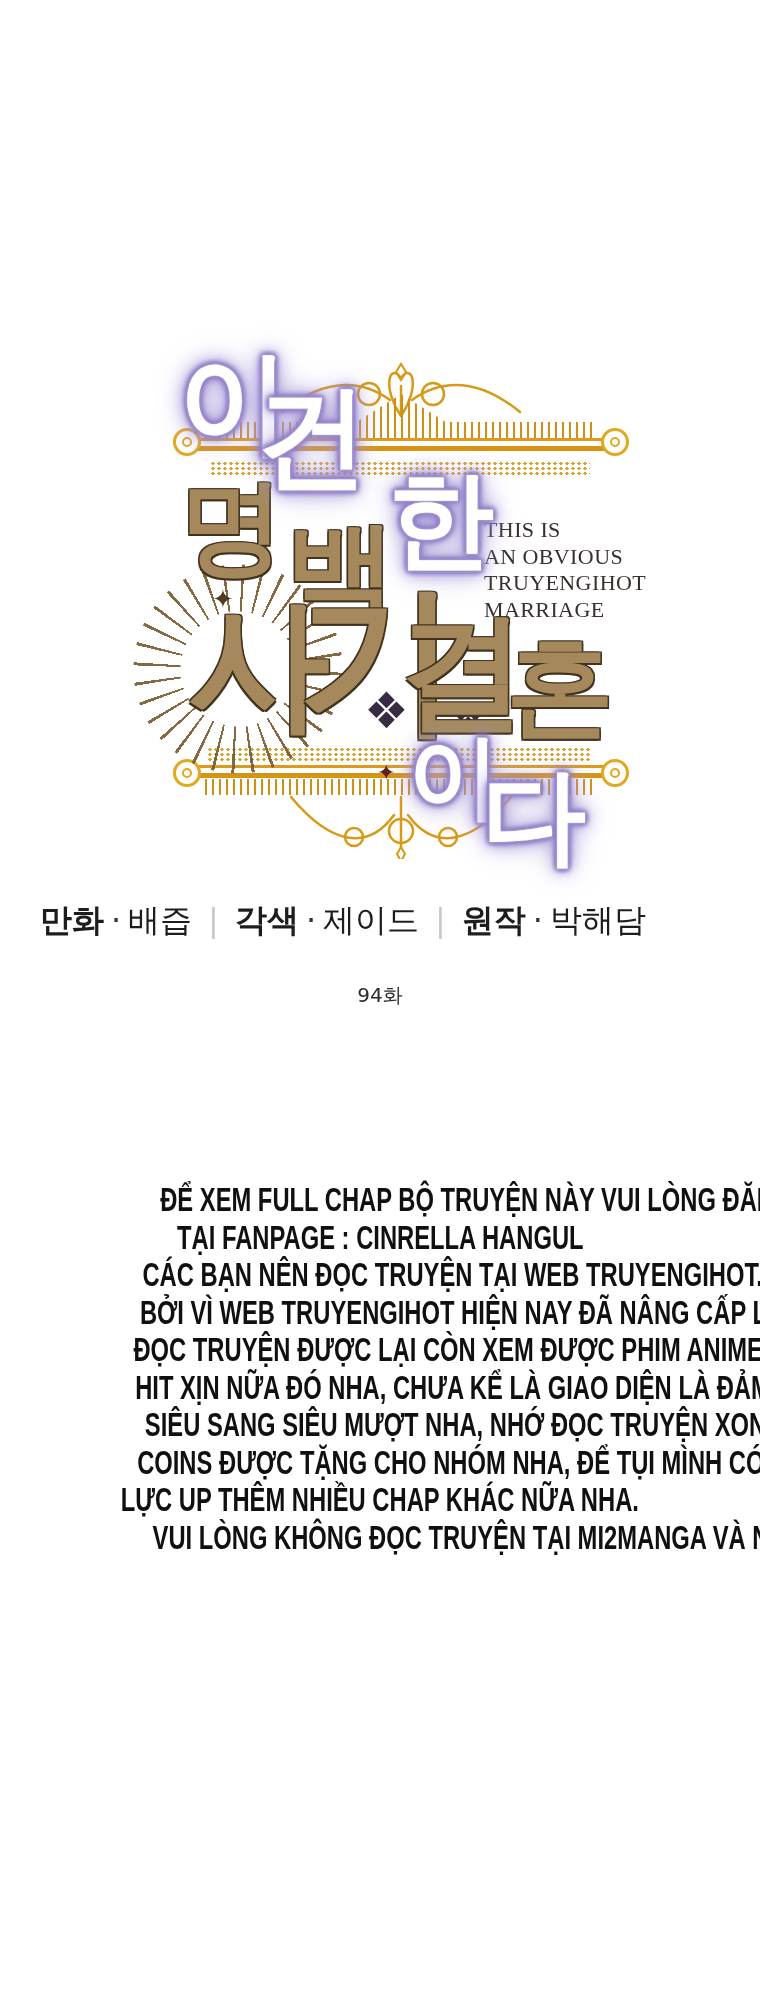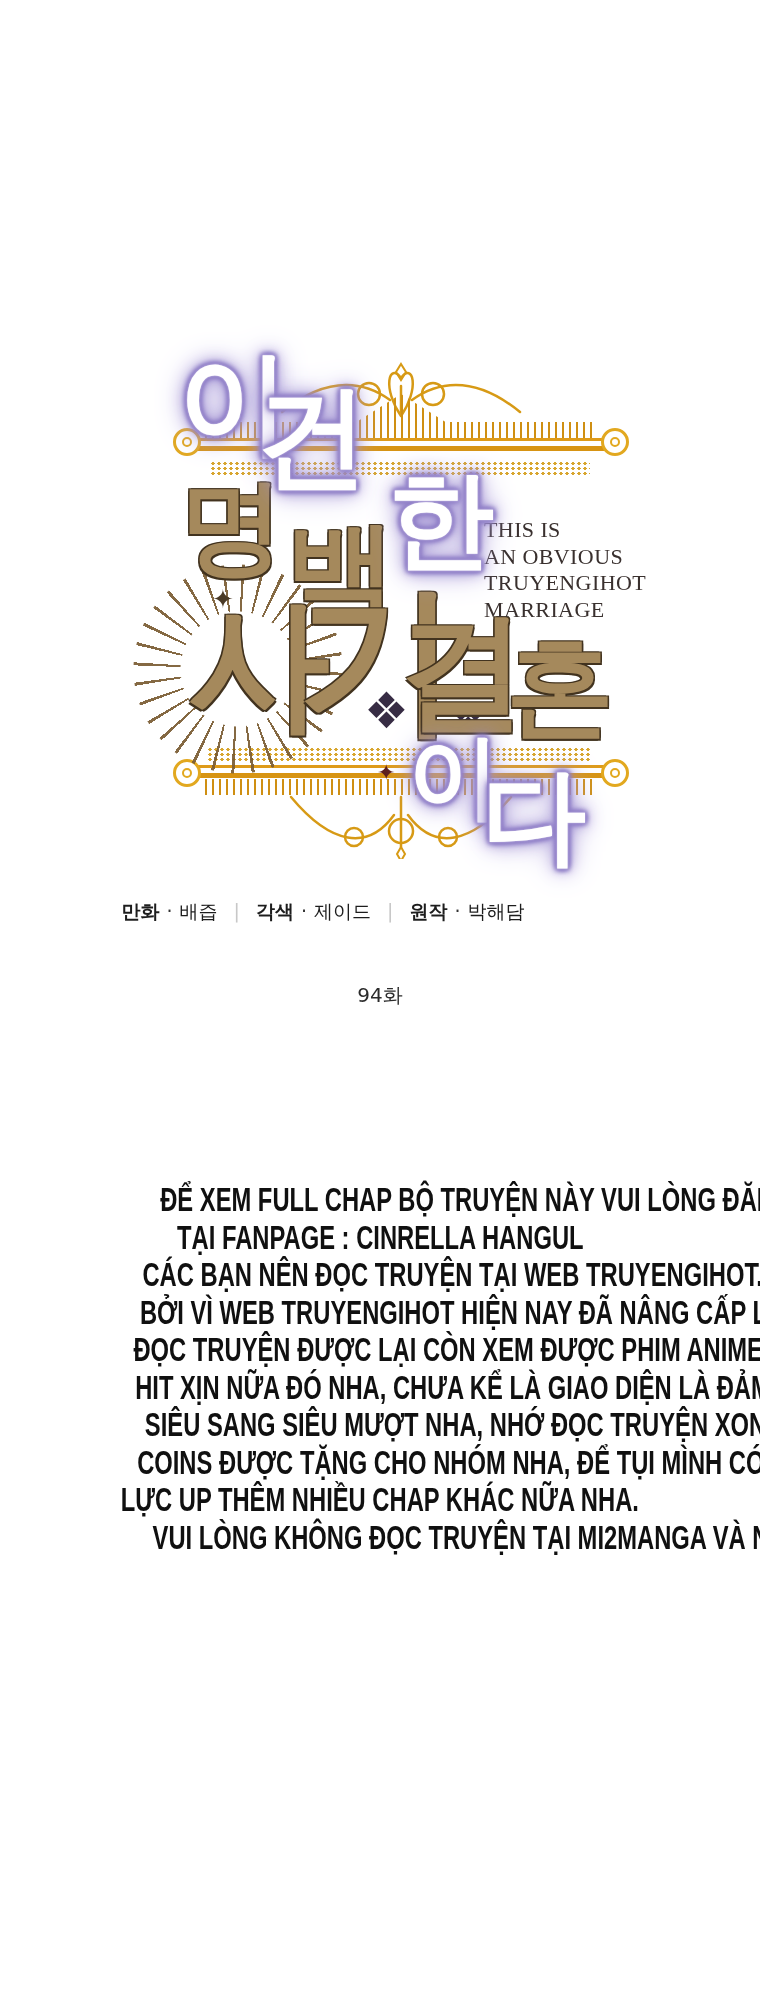--- a/index.html
+++ b/index.html
@@ -68,22 +68,22 @@
             -webkit-mask:radial-gradient(circle at center,transparent 0 57px,#000 58px 104px,transparent 105px);
             mask:radial-gradient(circle at center,transparent 0 57px,#000 58px 104px,transparent 105px);}
 
   .orn{position:absolute;line-height:1;z-index:2;font-family:"DejaVu Sans",sans-serif;}
   .o0{left:212px;top:586px;font-size:26px;color:#4a3a26;}
   .o1{left:364px;top:686px;font-size:50px;color:#372c44;}
   .o2{left:452px;top:698px;font-size:36px;color:#372c44;}
   .o3{left:377px;top:762px;font-size:22px;color:#5c1f1d;}
 
   
-  #credits{position:absolute;left:0;top:899px;width:646px;text-align:center;z-index:4;
-           font-size:19px;color:#1d1d1d;white-space:nowrap;}
+  #credits{position:absolute;left:0;top:899px;width:646px;text-align:right;z-index:4;
+           font-size:32px;color:#1d1d1d;white-space:nowrap;}
   #credits .role{font-weight:bold;}
   #credits .mdot{margin:0 7px;color:#333;}
   #credits .pipe{margin:0 16px;color:#c8c8c8;}
 
   
   #episode{position:absolute;left:0;top:982px;width:760px;text-align:center;
            font-size:20px;color:#2b2b2b;z-index:4;}
 
   
   #notice{position:absolute;left:0;top:1181px;width:760px;text-align:center;z-index:4;

